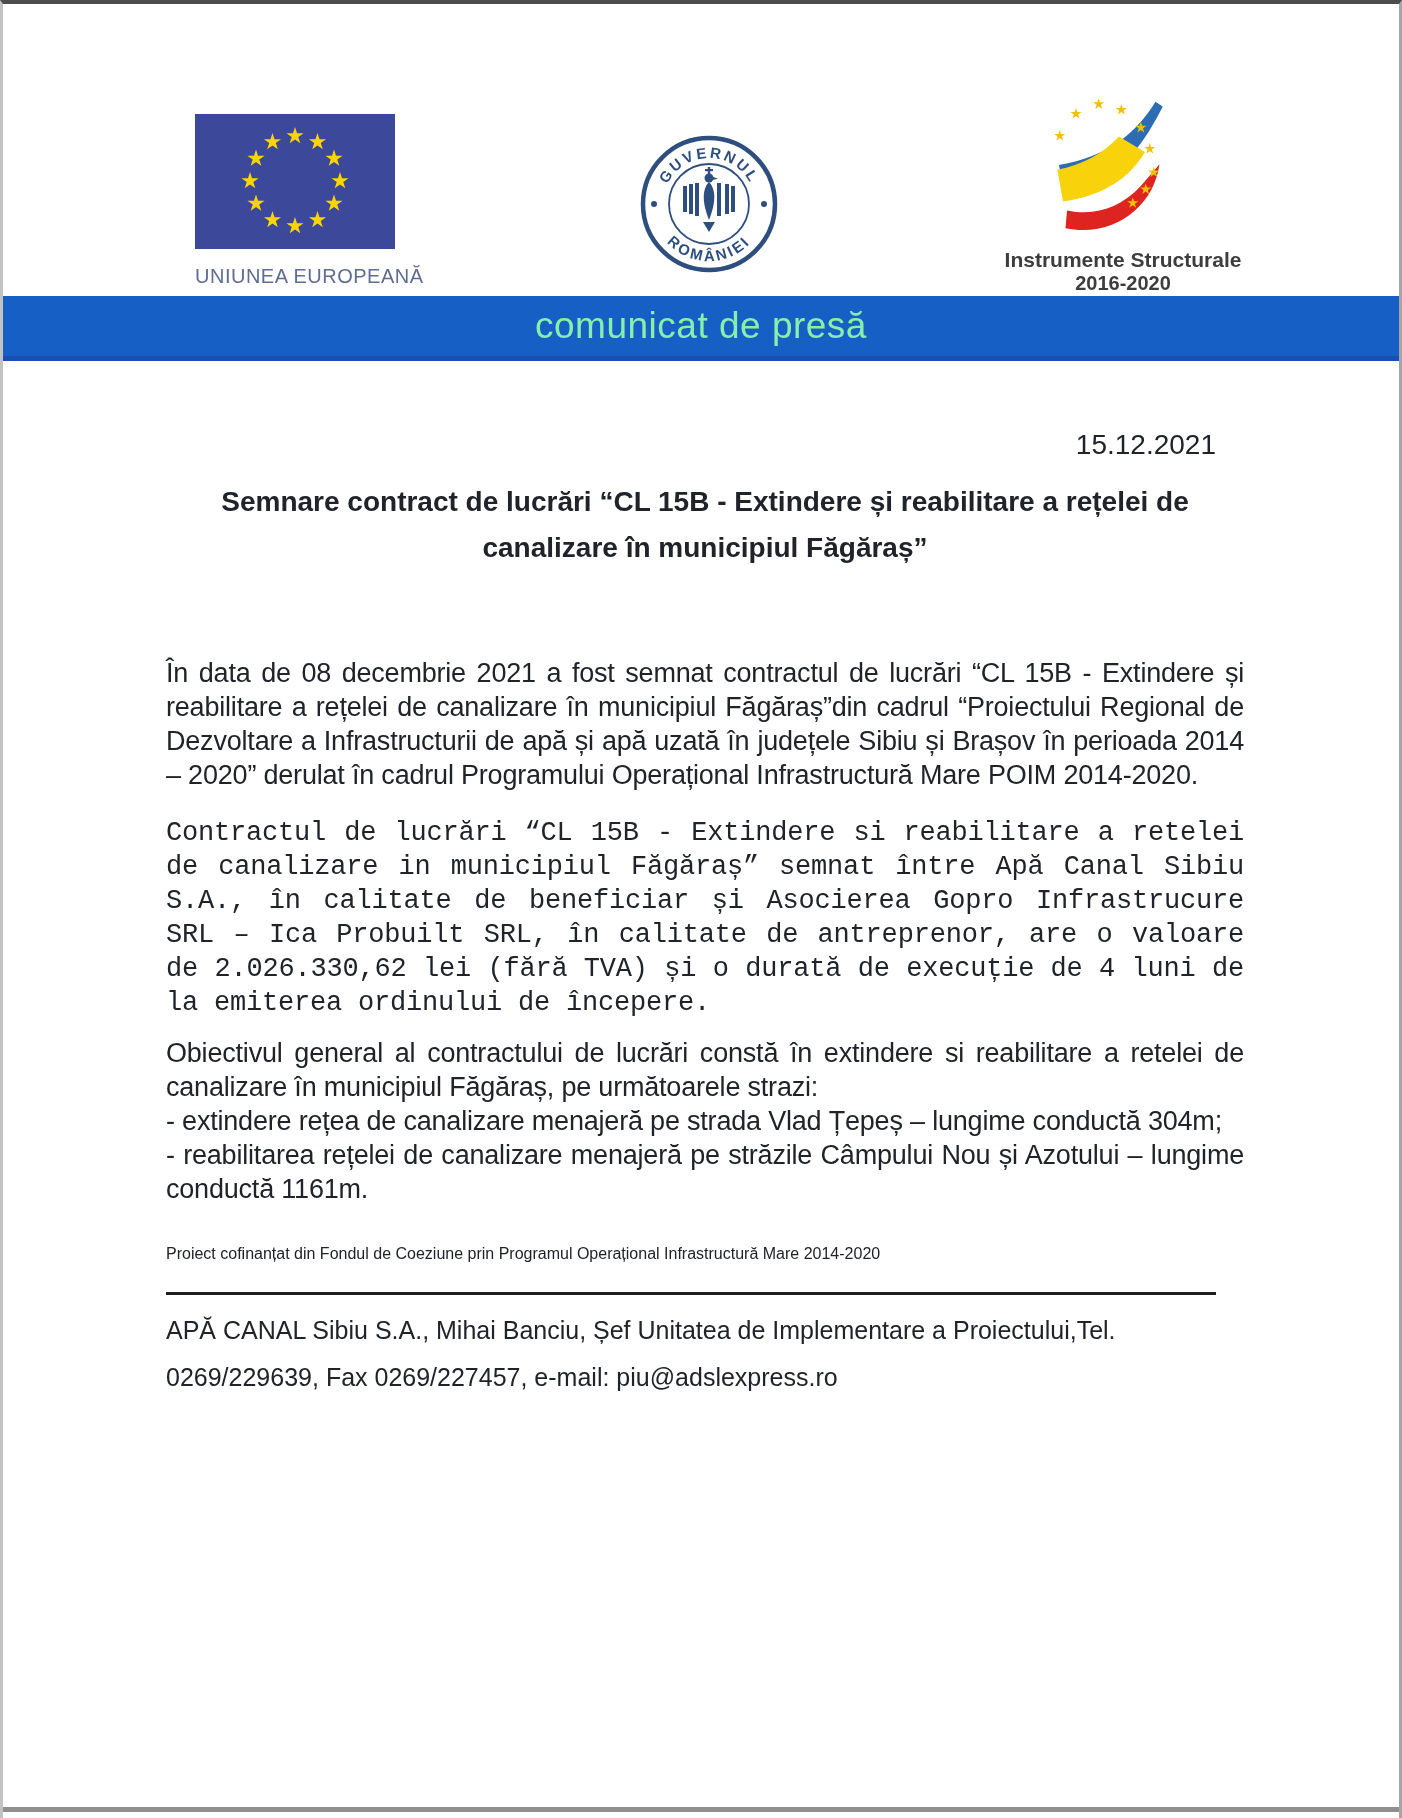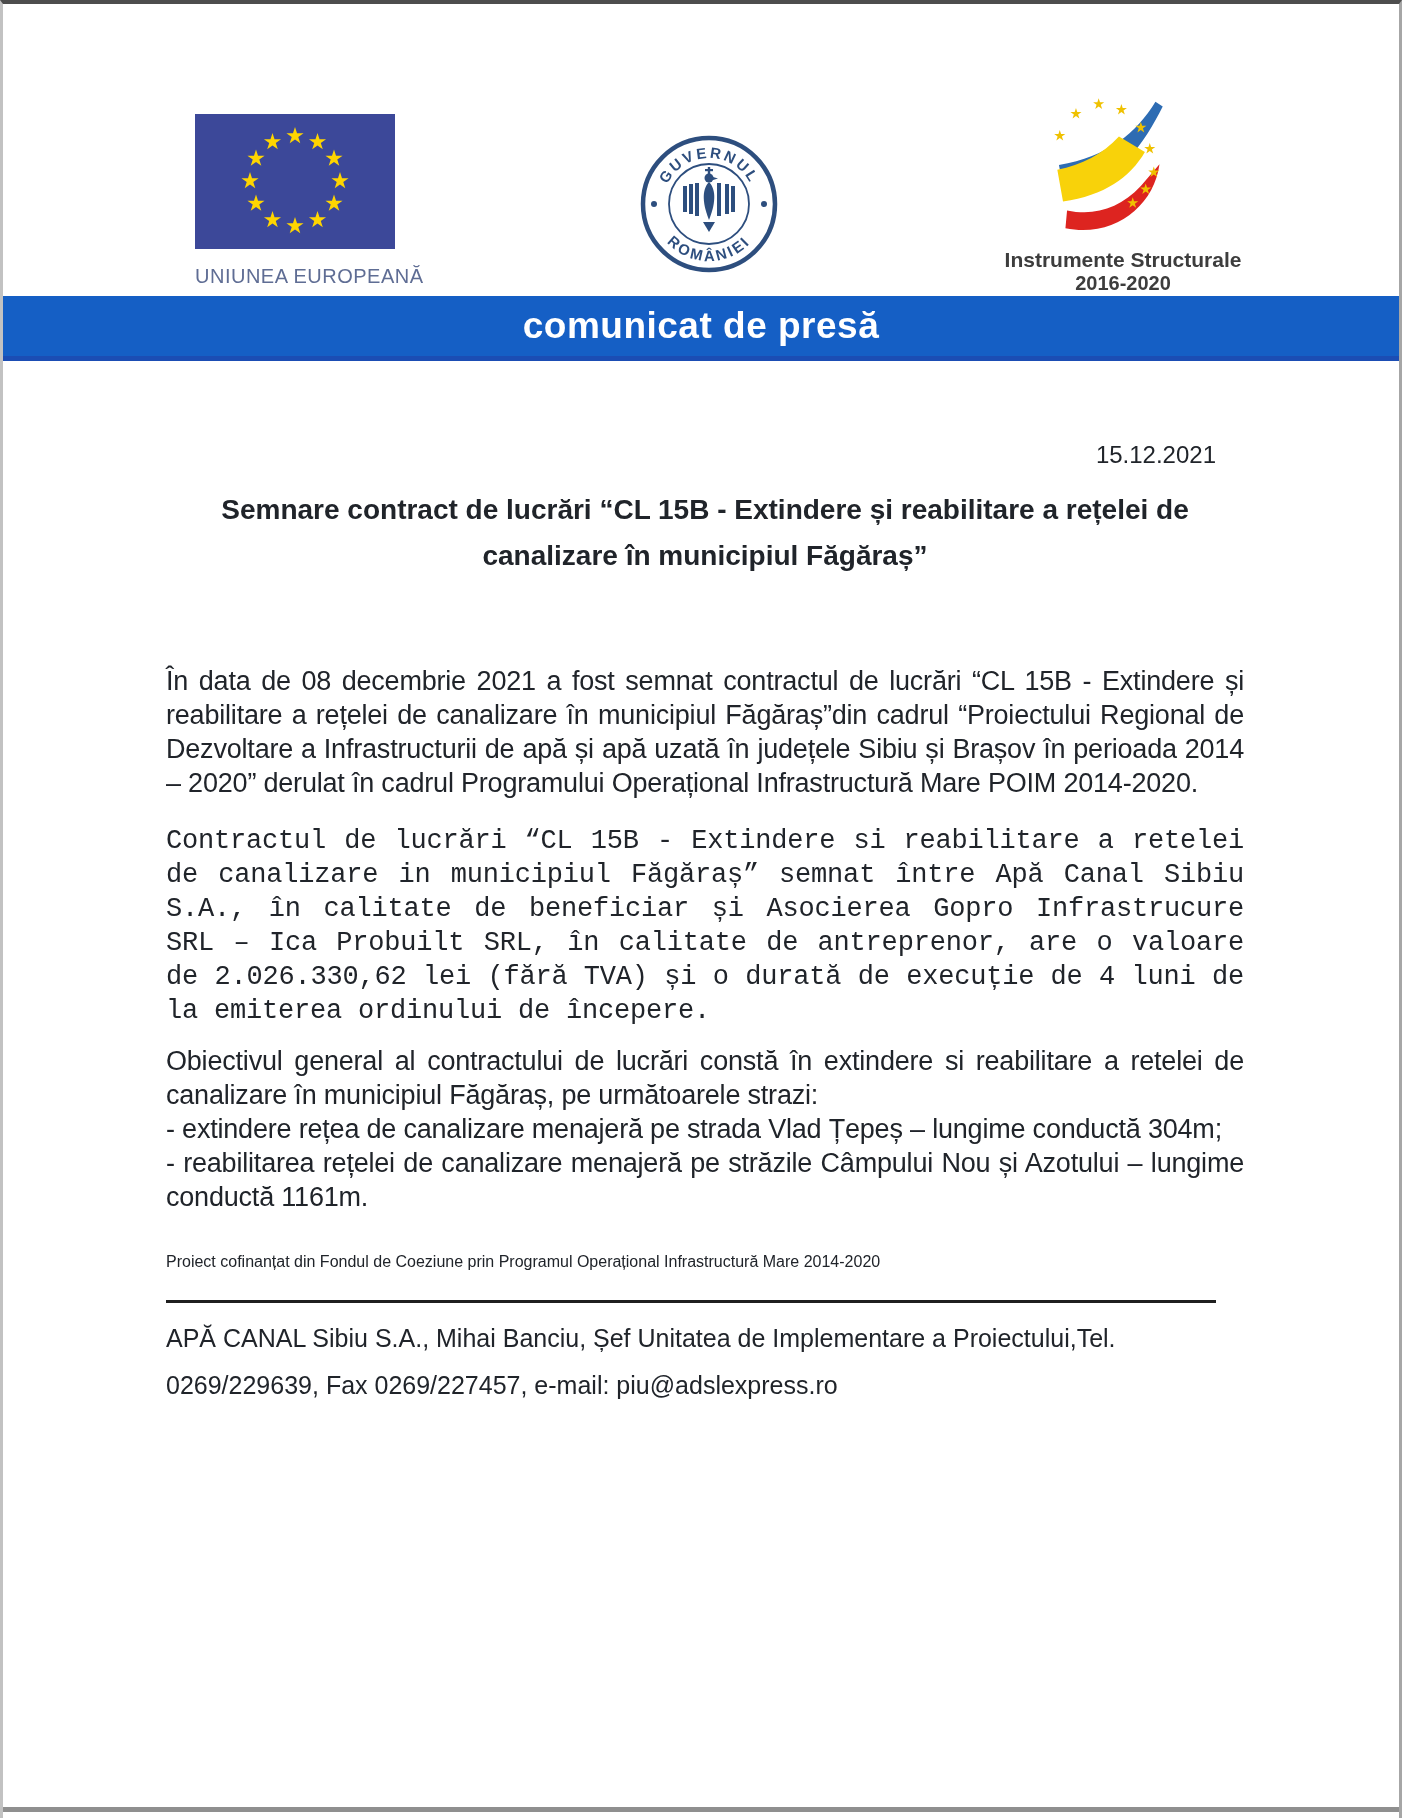--- a/index.html
+++ b/index.html
@@ -36,25 +36,25 @@
   .fill-isred{fill:var(--is_red);}
   .fill-gold{fill:var(--is_gold);}
 
   
   .banner{
     position:absolute;top:292px;left:0;width:100%;height:60px;
     background:var(--banner_bg);
     border-bottom:5px solid var(--banner_border);
     display:flex;align-items:center;justify-content:center;
   }
-  .banner span{color:#ffffff;font-size:37px;font-weight:bold;letter-spacing:.5px;}
+  .banner span{color:#86efac;font-size:37px;font-weight:normal;letter-spacing:.5px;}
 
   
   .content{position:absolute;left:163px;top:425px;width:1078px;}
-  .date{text-align:right;font-size:24px;padding-right:28px;margin:12px 0 18px 0;}
+  .date{text-align:right;font-size:28px;padding-right:28px;margin:0 0 18px 0;}
   .title{font-size:28px;font-weight:bold;text-align:center;line-height:46px;width:1045px;margin:0 auto 85px auto;}
   .body{font-size:27px;line-height:34px;text-align:justify;letter-spacing:-.2px;margin:0;}
   .p1{margin-bottom:24px;}
   .p2{margin-bottom:16px;font-family:Liberation Mono, monospace;}
   .footnote{font-size:16px;line-height:44px;margin:26px 0 0 0;}
   .sep{border-top:3px solid #1f1f1f;width:1050px;margin:16px 0 12px 0;}
   .contact{font-size:25px;line-height:47px;margin:0;}
 </style>
 </head>
 <body>

